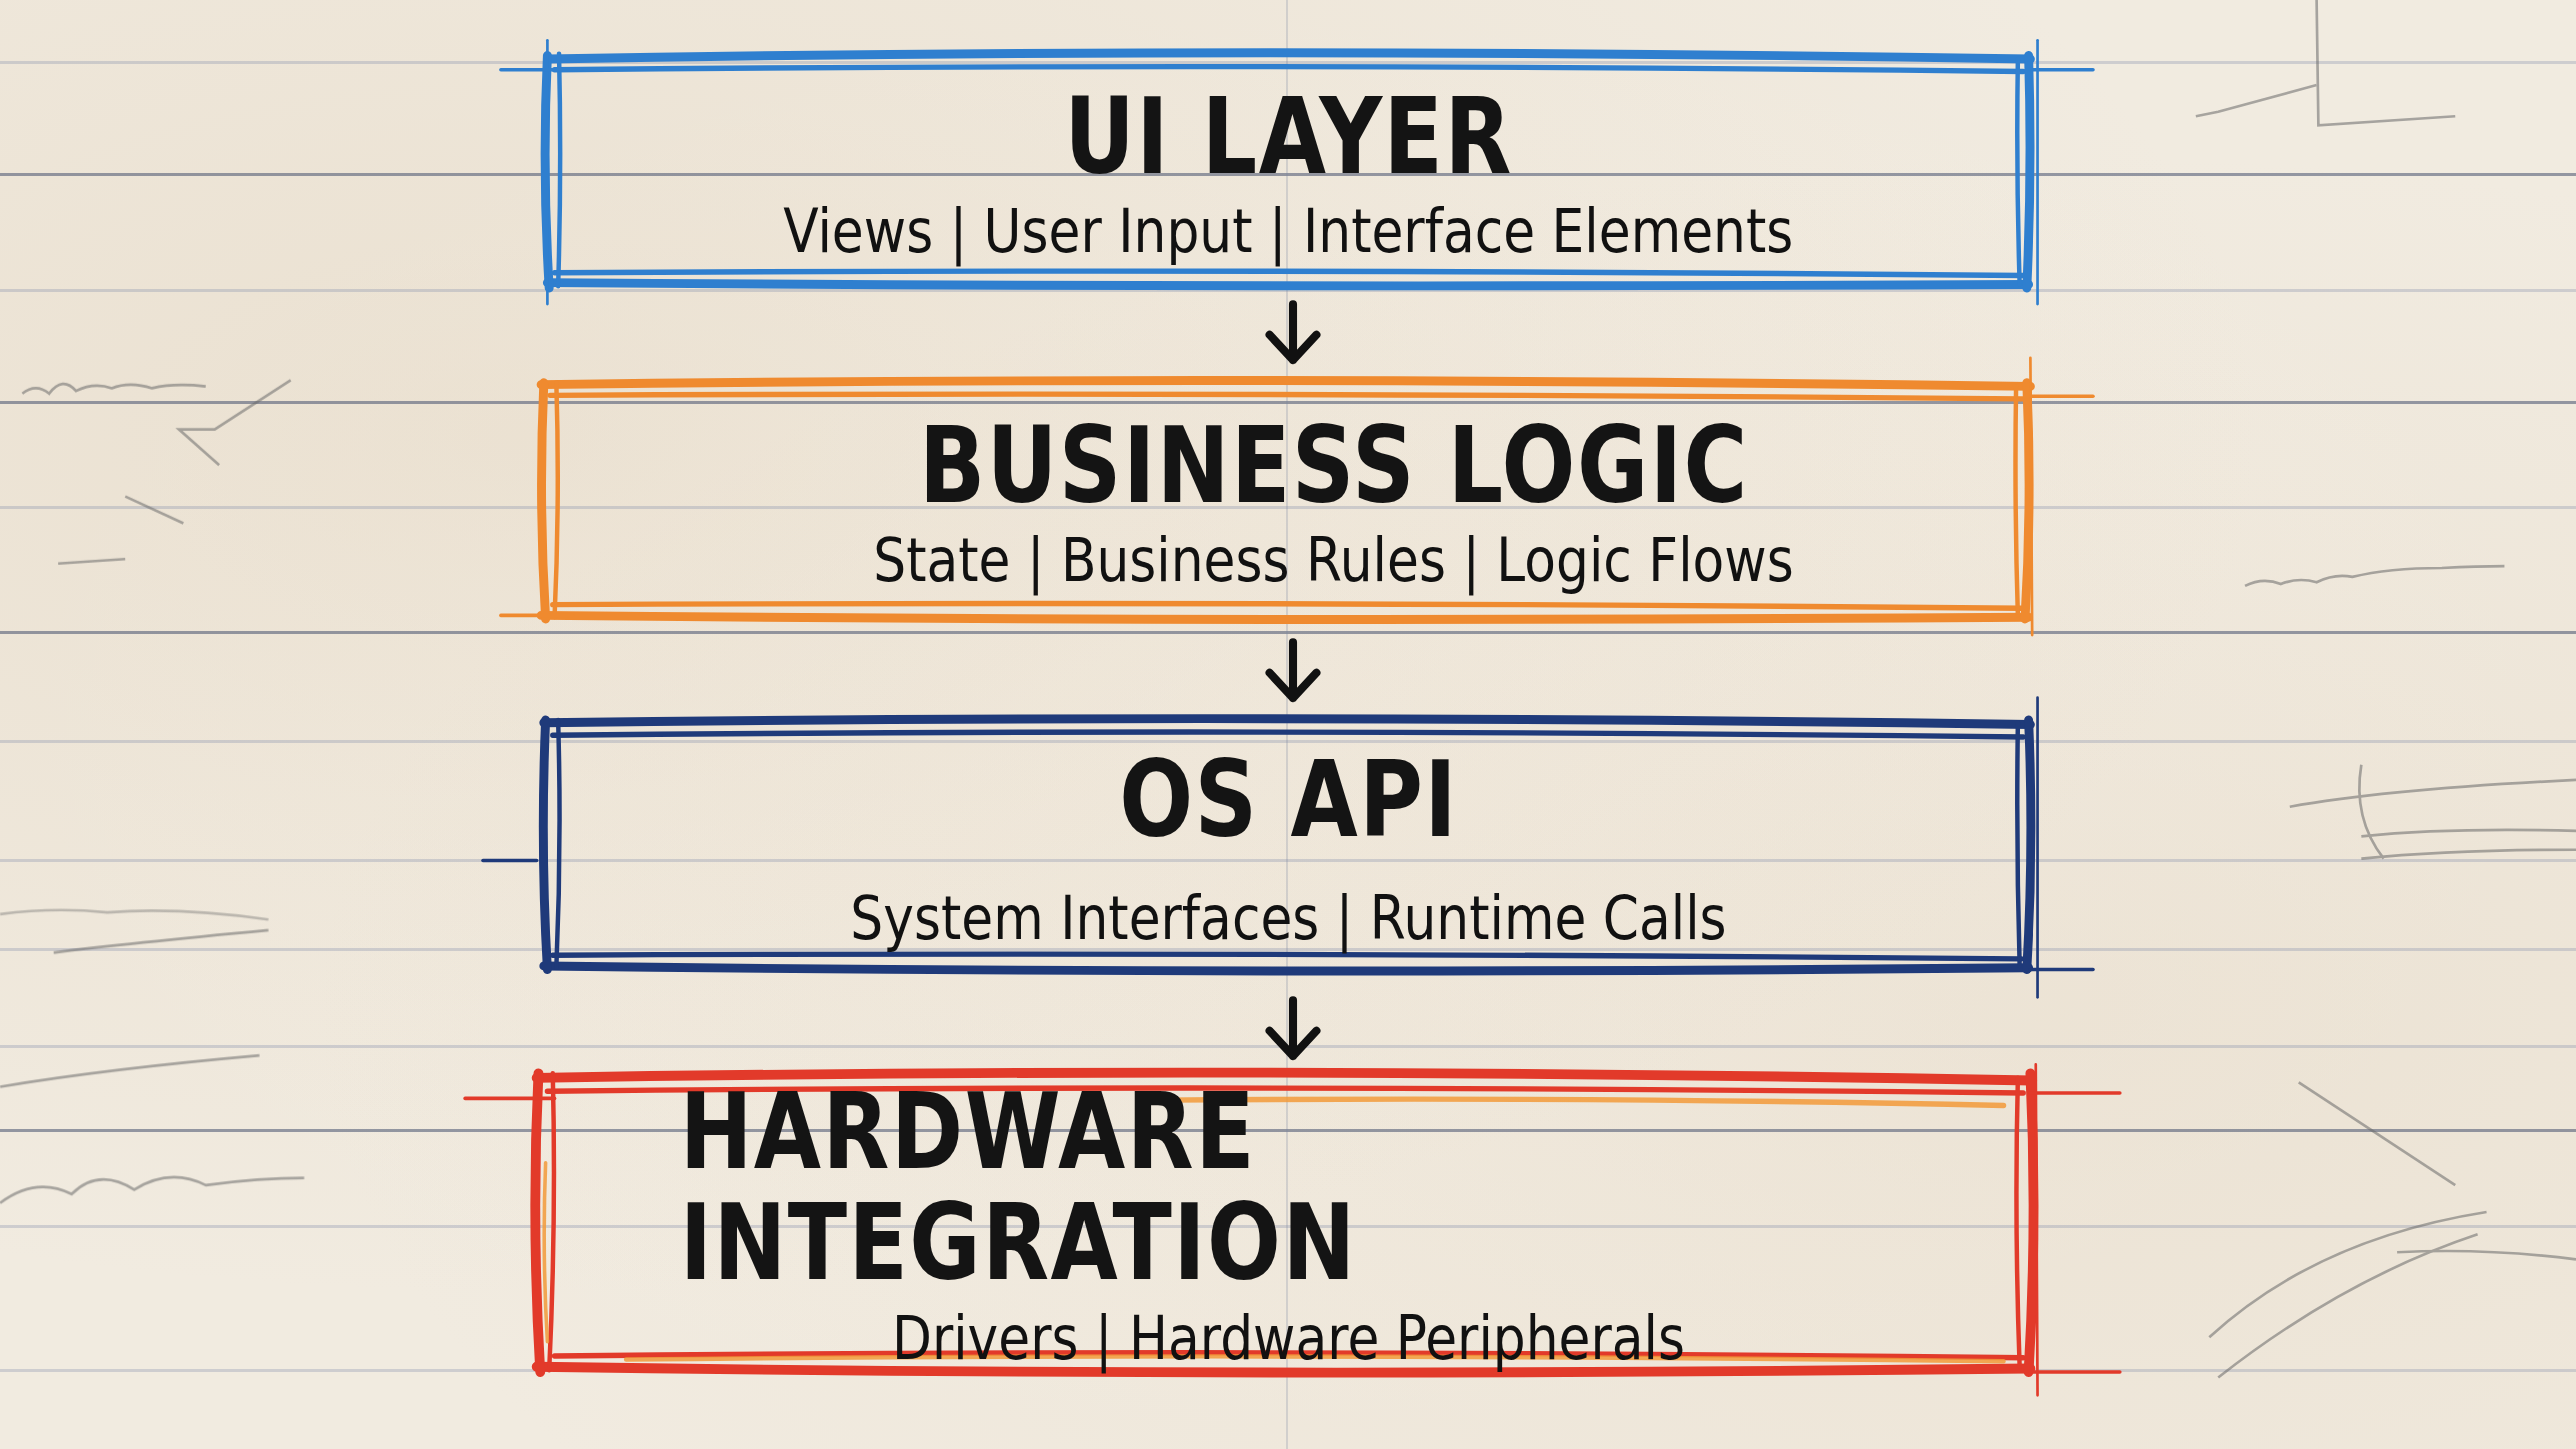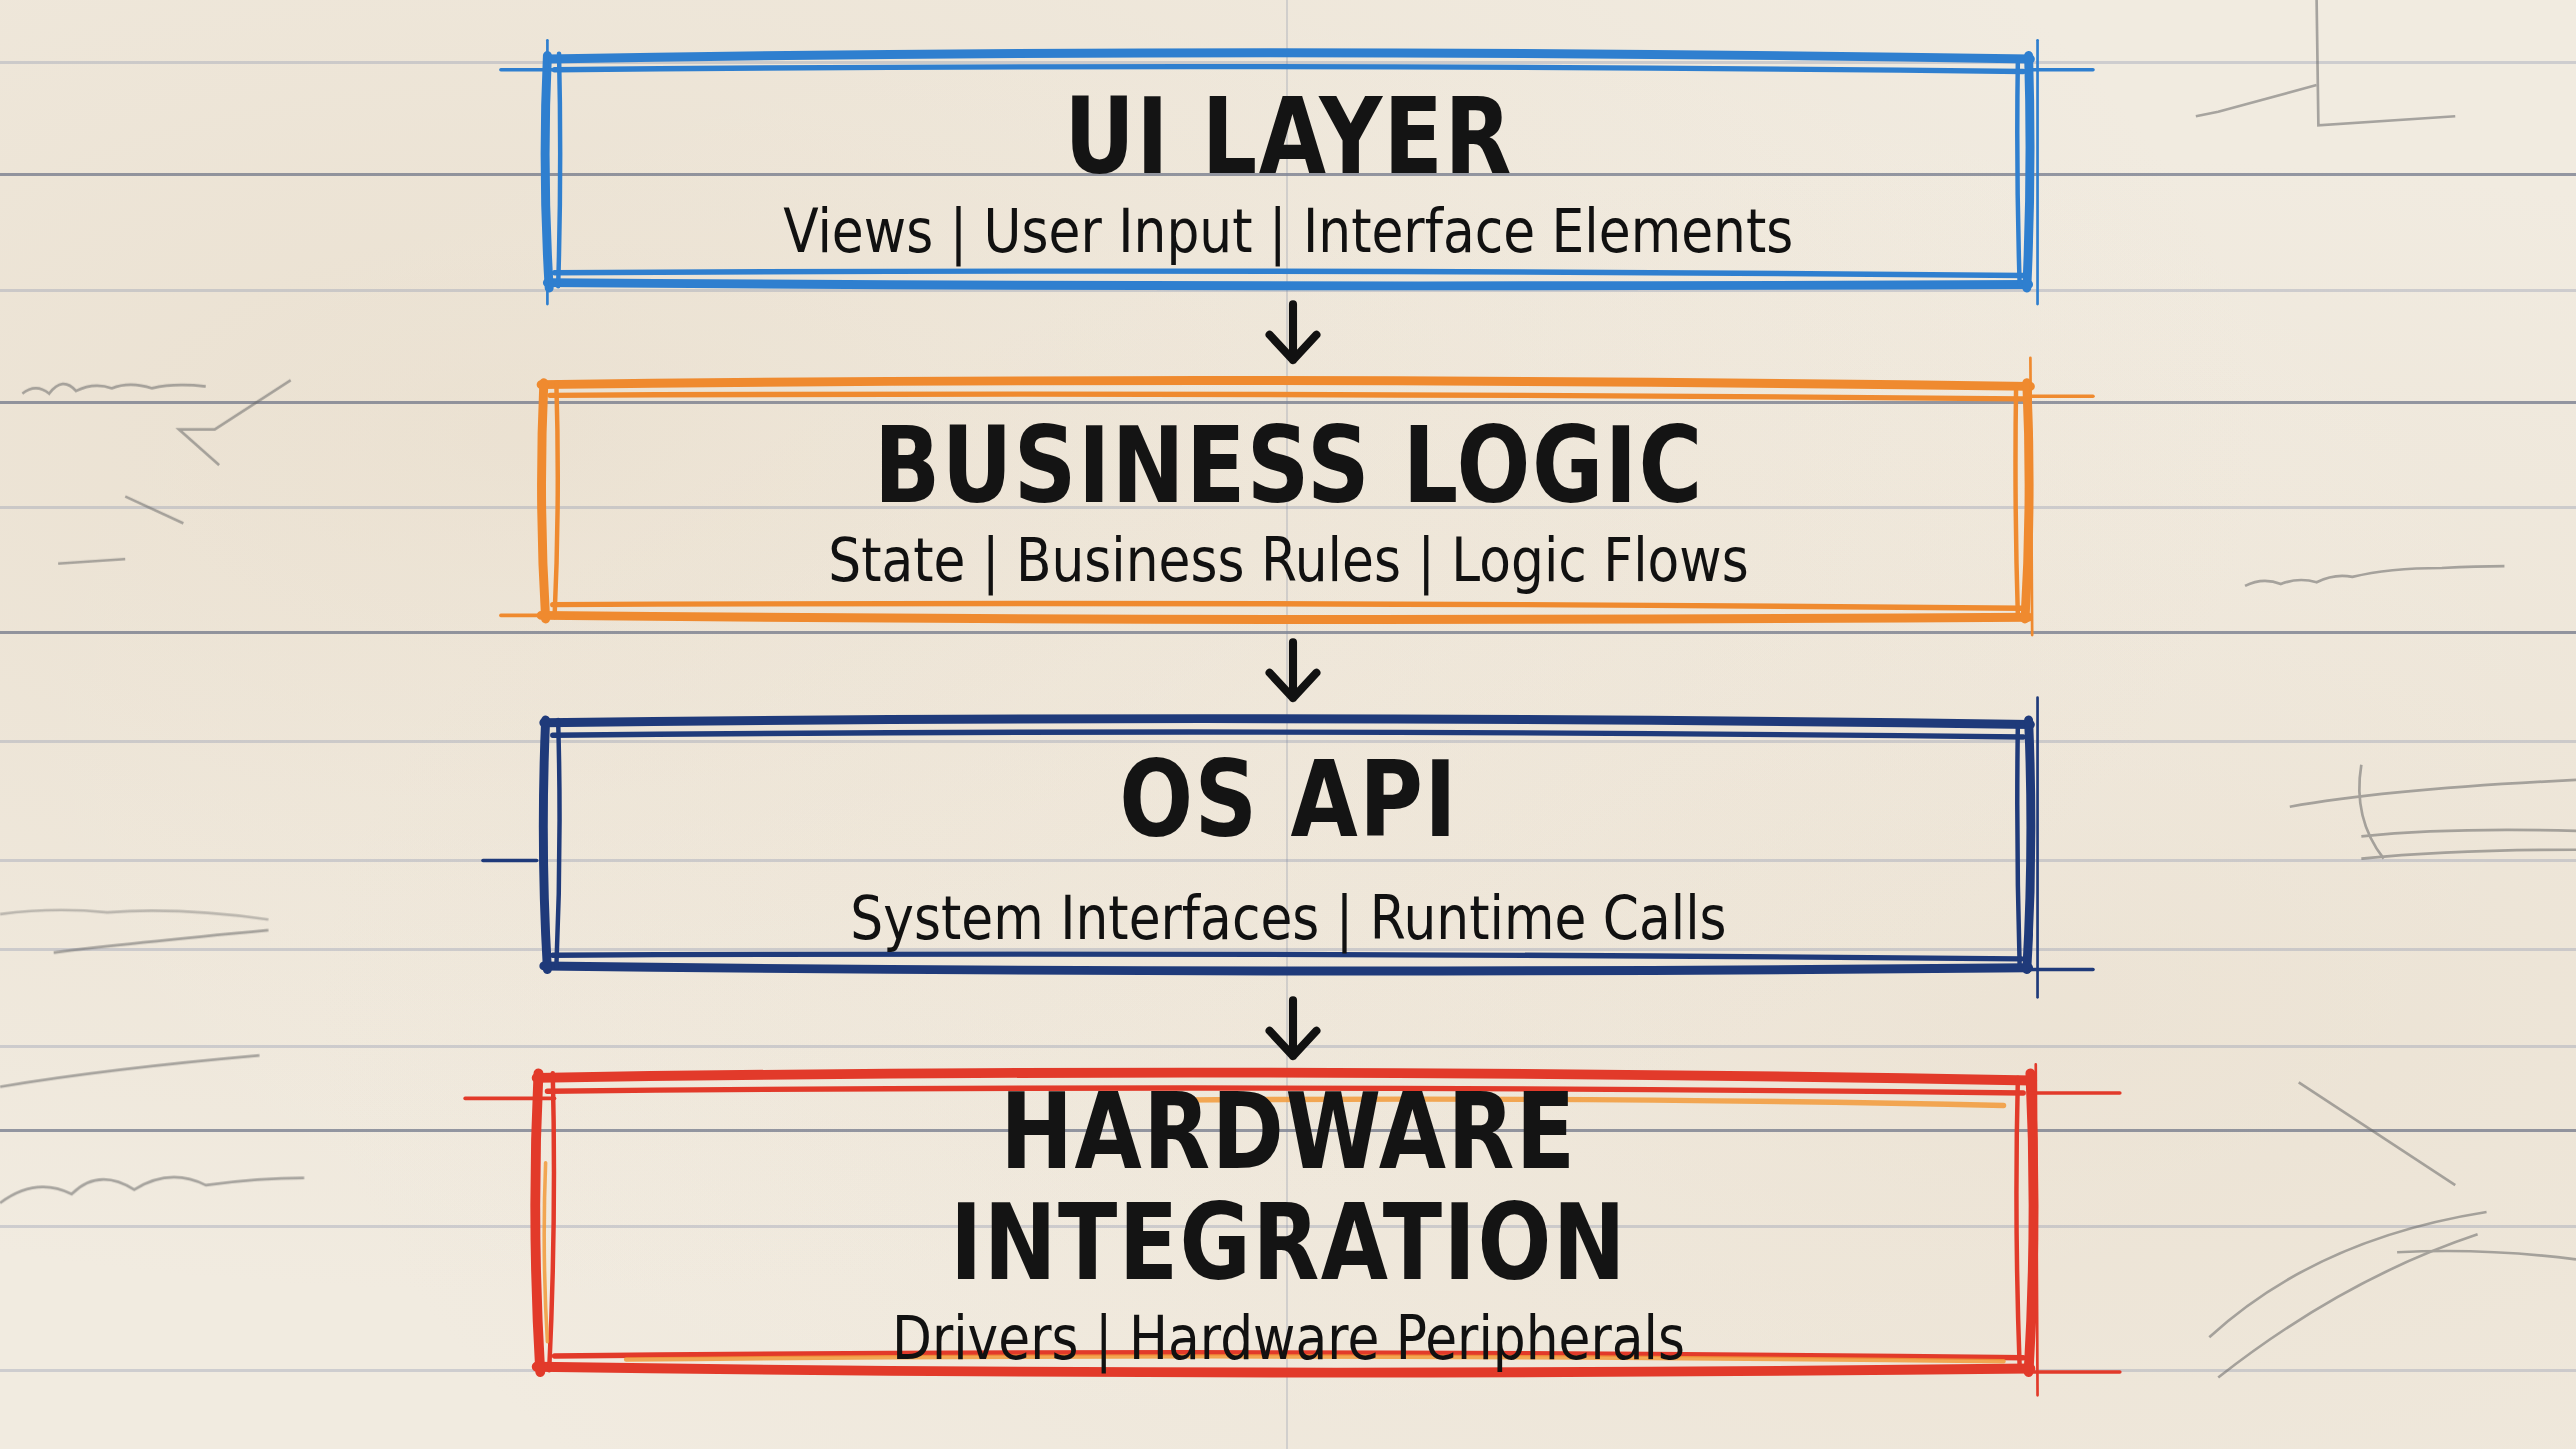--- a/index.html
+++ b/index.html
@@ -18,21 +18,21 @@
   }
   .ruled-line.dark { background: rgba(70,80,110,0.55); }
   .margin-line {
     position: absolute; left: 1286px; top: 0; width: 1.8px; height: 1449px;
     background: rgba(120,130,160,0.25);
   }
   svg.sketch { position: absolute; left: 0; top: 0; width: 2576px; height: 1449px; }
   .layer {
     position: absolute; left: 546px; width: 1485px;
     display: flex; flex-direction: column; align-items: center; justify-content: center;
-    text-align: center; color: #111;
+    color: #111;
   }
   .layer-title {
     font-family: "DejaVu Sans", sans-serif;
     font-weight: bold;
     font-size: 106px;
     letter-spacing: 1.8px;
     line-height: 1.05;
     transform: scaleX(0.82);
     color: #141414;
   }
@@ -157,21 +157,21 @@
     <path d="M700 1520 Q1400 1512 2240 1522" stroke-width="5"></path>
     <path d="M610 1300 Q606 1400 612 1500" stroke-width="4"></path>
   </g>
 </svg>
 
 <div class="layer" style="top:63px; height:219px;">
   <div class="layer-title">UI LAYER</div>
   <div class="layer-sub">Views | User Input | Interface Elements</div>
 </div>
 
-<div class="layer" style="top:392px; height:219px;">
+<div class="layer" style="top:392px; height:219px;margin-left:45px;">
   <div class="layer-title">BUSINESS LOGIC</div>
   <div class="layer-sub">State | Business Rules | Logic Flows</div>
 </div>
 
 <div class="layer" style="top:732px; height:231px;gap:24px;">
   <div class="layer-title">OS API</div>
   <div class="layer-sub">System Interfaces | Runtime Calls</div>
 </div>
 
 <div class="layer" style="top:1087px; height:273px;">

